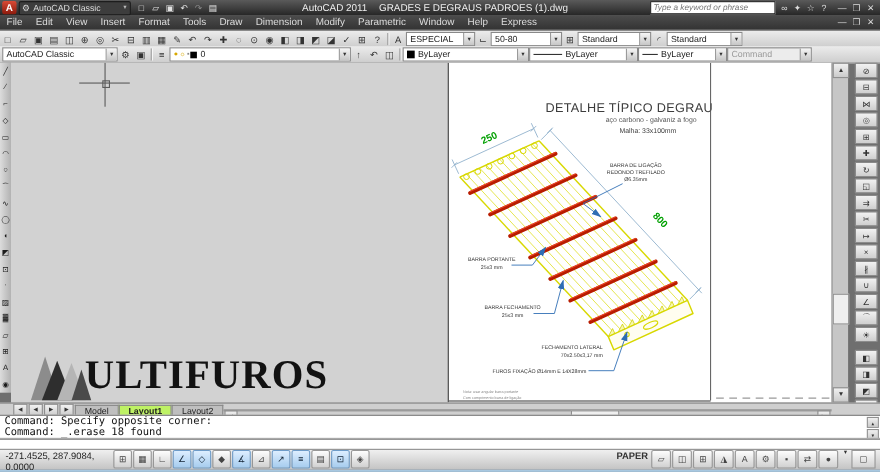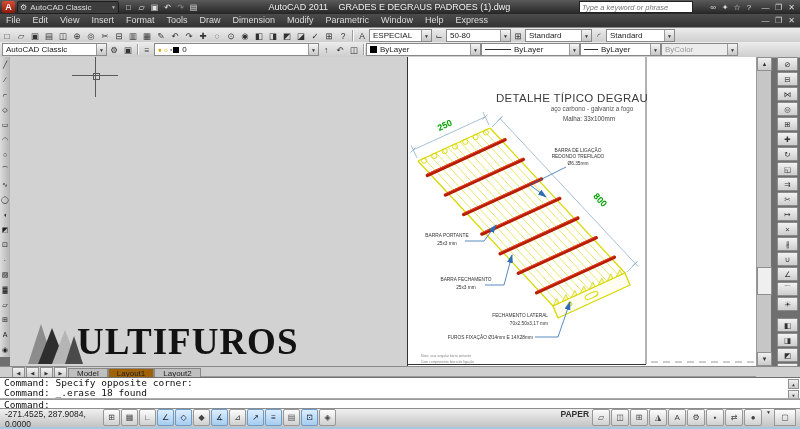--- a/index.html
+++ b/index.html
@@ -10,21 +10,21 @@
     background:linear-gradient(#5a5a5a,#262626);display:flex;align-items:center;color:#ddd;font-size:9px;}
   .acad-logo{width:13px;height:12px;margin:0 2px 0 2px;background:linear-gradient(#d84a35,#8c1a0c);
     border-radius:2px;color:#fff;font-weight:bold;font-size:9px;line-height:12px;text-align:center;}
   .qat-combo{display:flex;align-items:center;height:11px;width:96px;background:#3d3d3d;border:1px solid #1d1d1d;
     border-radius:2px;padding:0 2px;font-size:8px;color:#ddd;margin-right:3px;}
   .qat-combo .car{margin-left:auto;font-size:5px;color:#bbb;}
   .qicon{width:13px;height:12px;display:flex;align-items:center;justify-content:center;font-size:8px;color:#e3e3e3;}
   .qicon.disabled{color:#8a8a8a;}
   .tb-title{flex:1;text-align:center;color:#eee;font-size:9px;white-space:nowrap;}
   .tb-title .doc{margin-left:8px;}
-  .searchbox{display:flex;align-items:center;background:#fff;border:1px solid #222;height:10px;width:112px;margin-right:14px;}
+  .searchbox{display:flex;align-items:flex-start;background:#fff;border:1px solid #222;height:10px;width:112px;margin-right:2px;}
   .searchbox input{border:0;outline:0;width:100%;font-size:7.5px;font-style:italic;color:#777;
     font-family:"Liberation Sans",sans-serif;padding:0 2px;background:transparent;}
   .tb-ico{width:12px;text-align:center;font-size:8px;color:#ddd;}
   .winbtns{display:flex;margin-left:4px;margin-right:2px;}
   .winbtn{width:13px;height:11px;display:flex;align-items:center;justify-content:center;font-size:8px;color:#ddd;}
   
   .menubar{position:absolute;left:0;top:14px;width:800px;height:13px;background:linear-gradient(#4c4c4c,#333);
     display:flex;align-items:center;color:#ddd;font-size:9px;}
   .menubar .items{display:flex;align-items:flex-end;}
   .menu-item{padding:0 6px;line-height:13px;}
@@ -61,26 +61,26 @@
   .pickbox{position:absolute;left:83px;top:16px;width:5px;height:5px;border:1px solid #5a5a5a;}
   .wm{position:absolute;left:18px;top:263px;display:flex;align-items:flex-end;}
   .wm-text{font-family:"Liberation Serif",serif;font-weight:bold;font-size:37px;line-height:44px;
     letter-spacing:1px;color:#121212;margin-left:-7px;}
   .vscroll{position:absolute;left:756px;top:57px;width:14px;height:309px;background:#c6c6c6;border-left:1px solid #9a9a9a;}
   .vbtn{position:absolute;left:0;width:13px;height:12px;background:linear-gradient(#f0f0f0,#cbcbcb);
     border:1px solid #909090;font-size:6px;color:#333;display:flex;align-items:center;justify-content:center;}
   .vthumb{position:absolute;left:0;top:210px;width:13px;height:26px;background:#efefef;border:1px solid #8e8e8e;}
   
   .tabrow{position:absolute;left:0;top:366px;width:800px;height:11px;background:#cfcfcf;border-top:1px solid #8b8b8b;
-    display:flex;align-items:flex-end;font-size:8px;color:#222;}
+    display:flex;align-items:center;font-size:8px;color:#222;}
   .tabnav{display:flex;margin-left:12px;align-items:center;}
   .navbtn{width:11px;height:9px;background:linear-gradient(#f2f2f2,#cfcfcf);border:1px solid #8e8e8e;
     display:flex;align-items:center;justify-content:center;font-size:5px;color:#333;margin-right:1px;flex:none;}
   .tab{padding:0 8px;border:1px solid #888;border-bottom:none;background:#bfbfbf;display:flex;align-items:center;flex:none;}
-  .tab.active{background:#a16207;font-weight:normal;}
+  .tab.active{background:#bef264;font-weight:bold;}
   .hscroll{flex:1;position:relative;background:#c4c4c4;border:1px solid #9a9a9a;margin-right:44px;}
   .hbtn{position:absolute;top:0;width:10px;height:9px;background:linear-gradient(#f0f0f0,#cbcbcb);
     border:1px solid #909090;font-size:5px;color:#333;display:flex;align-items:center;justify-content:center;}
   .hthumb{position:absolute;left:315px;top:0;width:42px;height:9px;background:#efefef;border:1px solid #8e8e8e;}
   
   .cmd{position:absolute;left:0;top:377px;width:800px;height:31px;background:#fff;border-top:1px solid #6f6f6f;
     font-family:"DejaVu Sans Mono","Liberation Mono",monospace;font-size:9.5px;color:#111;}
   .cmd-hist{position:absolute;left:0;top:0;width:786px;height:20px;overflow:hidden;padding-left:4px;}
   .cmd-line{line-height:10px;white-space:pre;}
   .cmd-sep{position:absolute;left:0;top:20px;width:800px;height:2px;background:linear-gradient(#b5b5b5,#8f8f8f);}
@@ -329,21 +329,21 @@
       <span class="lt-line"></span>
       <span>ByLayer</span>
         <span class="caret">▼</span>
     </div>
     <div class="combo" style="width:76px;">
       <span class="lt-line" style="width:14px;"></span>
       <span>ByLayer</span>
         <span class="caret">▼</span>
     </div>
     <div class="combo disabled" style="width:72px;">
-      <span>ByColor</span>
+      <span>Command</span>
         <span class="caret">▼</span>
     </div>
   </div>
 
   <div class="ltb">
     <div class="lbtn">
         <span>╱</span>
       </div>
       <div class="lbtn">
         <span>∕</span>
@@ -661,21 +661,20 @@
   <div class="cmd">
     <div class="cmd-hist">
       <div class="cmd-line">Command: Specify opposite corner:</div>
         <div class="cmd-line">Command: _.erase 18 found</div>
     </div>
     <div class="cmd-scroll">
       <div class="cmd-sbtn">▲</div>
       <div class="cmd-sbtn">▼</div>
     </div>
     <div class="cmd-sep"></div>
-    <div class="cmd-cur">Command:</div>
   </div>
 
   <div class="status">
     <div class="coords">-271.4525, 287.9084, 0.0000</div>
     <div style="display:flex;">
       <div class="tgl">
           <span>⊞</span>
         </div>
         <div class="tgl">
           <span>▦</span>

